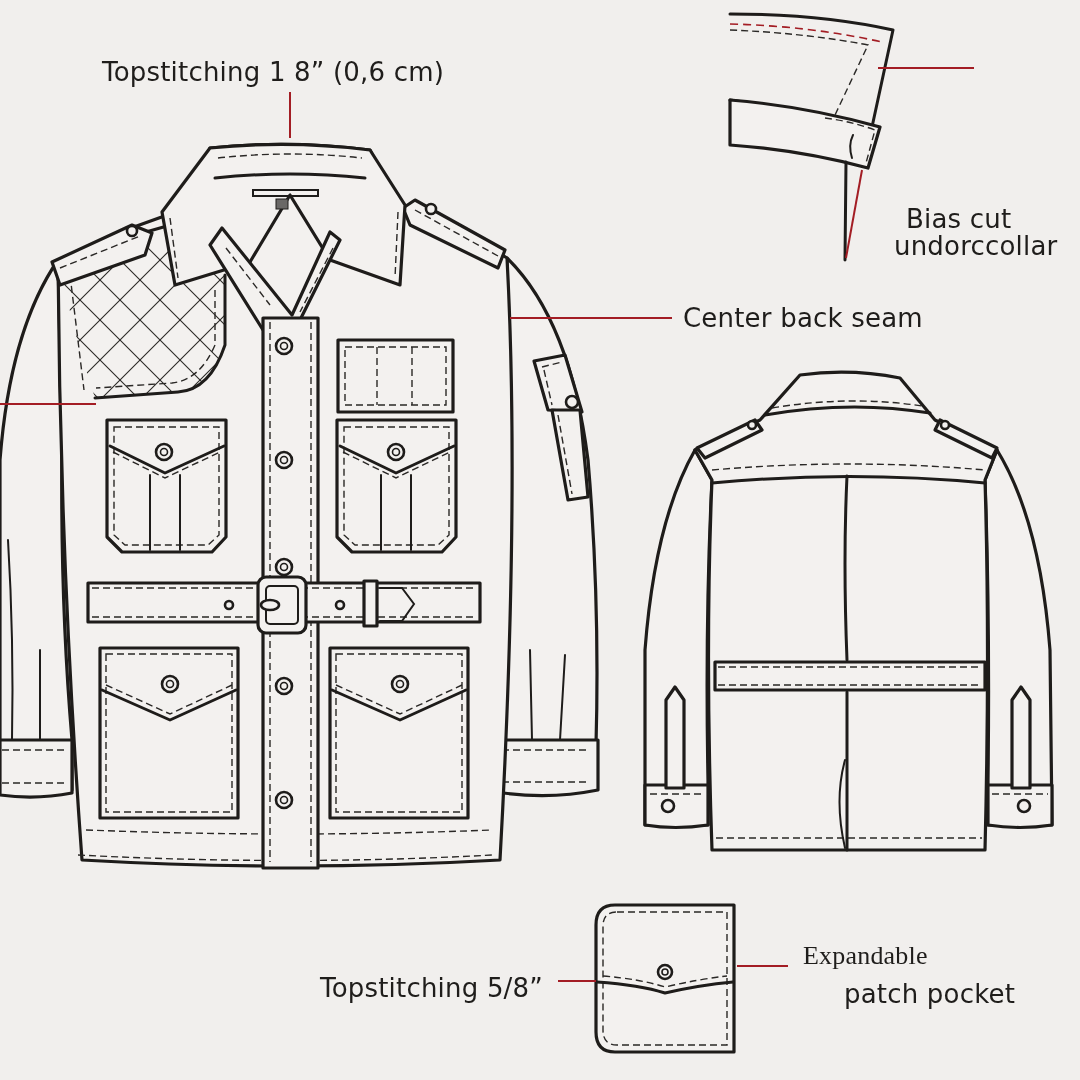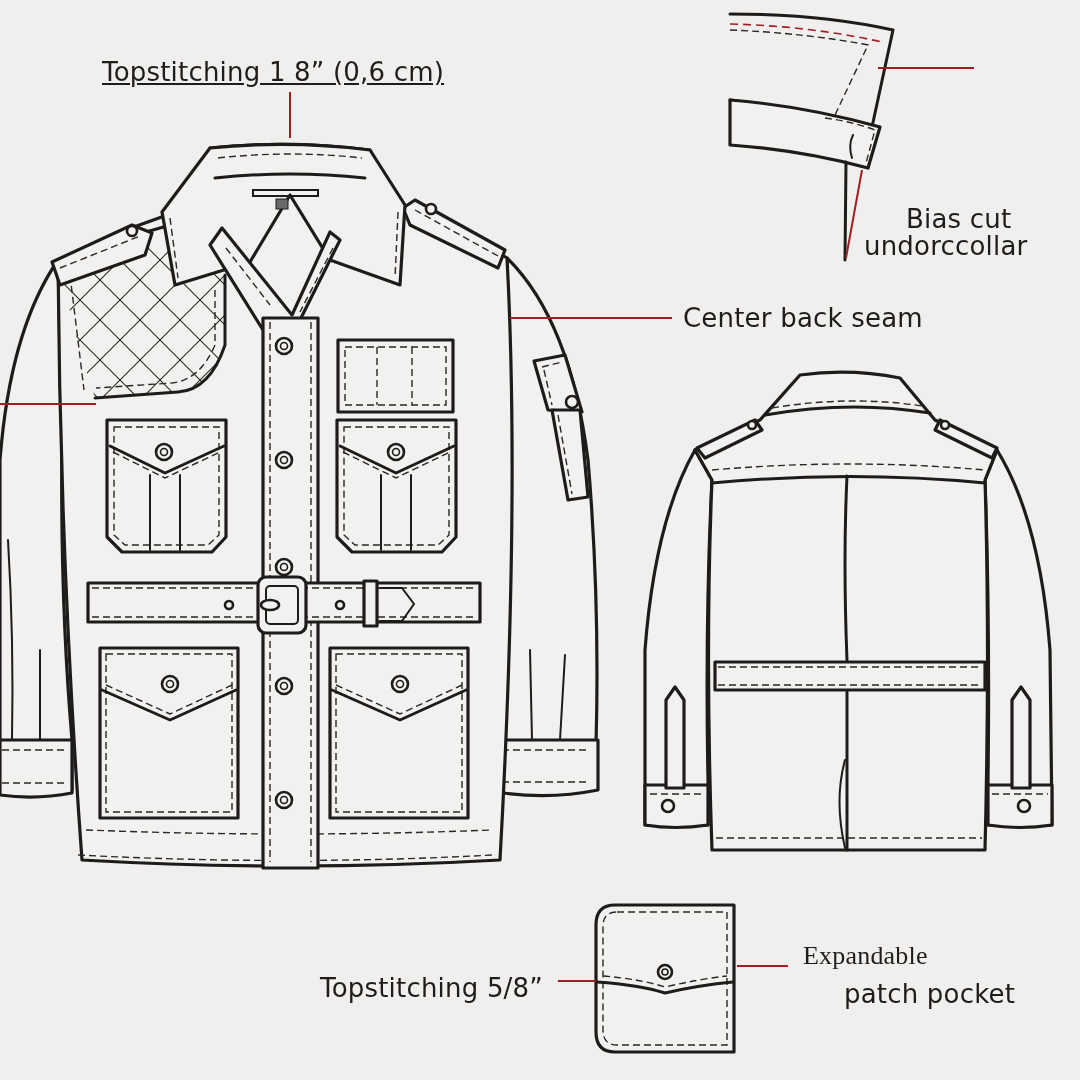--- a/index.html
+++ b/index.html
@@ -211,19 +211,19 @@
     <path class="st" d="M617 912 L727 912 L727 1045 L617 1045 Q603 1045 603 1030 L603 926 Q603 912 617 912 Z"></path>
     <path class="ln" d="M597 982 Q640 985 665 993 Q700 985 733 982"></path>
     <path class="st" d="M603 976 Q640 979 665 987 Q700 979 727 976"></path>
     <circle class="btn" cx="665" cy="972" r="7"></circle>
       <circle class="btn-in" cx="665" cy="972" r="3"></circle>
     <path class="red" d="M558 981 L596 981"></path>
     <path class="red" d="M737 966 L788 966"></path>
   </g>
 </svg>
 
-<div class="label" style="left:102px; top:53px;text-decoration:underline;">Topstitching 1 8” (0,6 cm)</div>
+<div class="label" style="left:102px; top:53px;">Topstitching 1 8” (0,6 cm)</div>
 <div class="label" style="left:906px; top:200px;">Bias cut</div>
-<div class="label" style="left:864px; top:227px;">undorccollar</div>
+<div class="label" style="left:894px; top:227px;">undorccollar</div>
 <div class="label" style="left:683px; top:299px;">Center back seam</div>
 <div class="label" style="left:320px; top:969px;">Topstitching 5/8”</div>
 <div class="label" style="left:803px; top:937px;font-family:Liberation Serif, serif;">Expandable</div>
 <div class="label" style="left:844px; top:975px;">patch pocket</div>
 
 </body></html>

